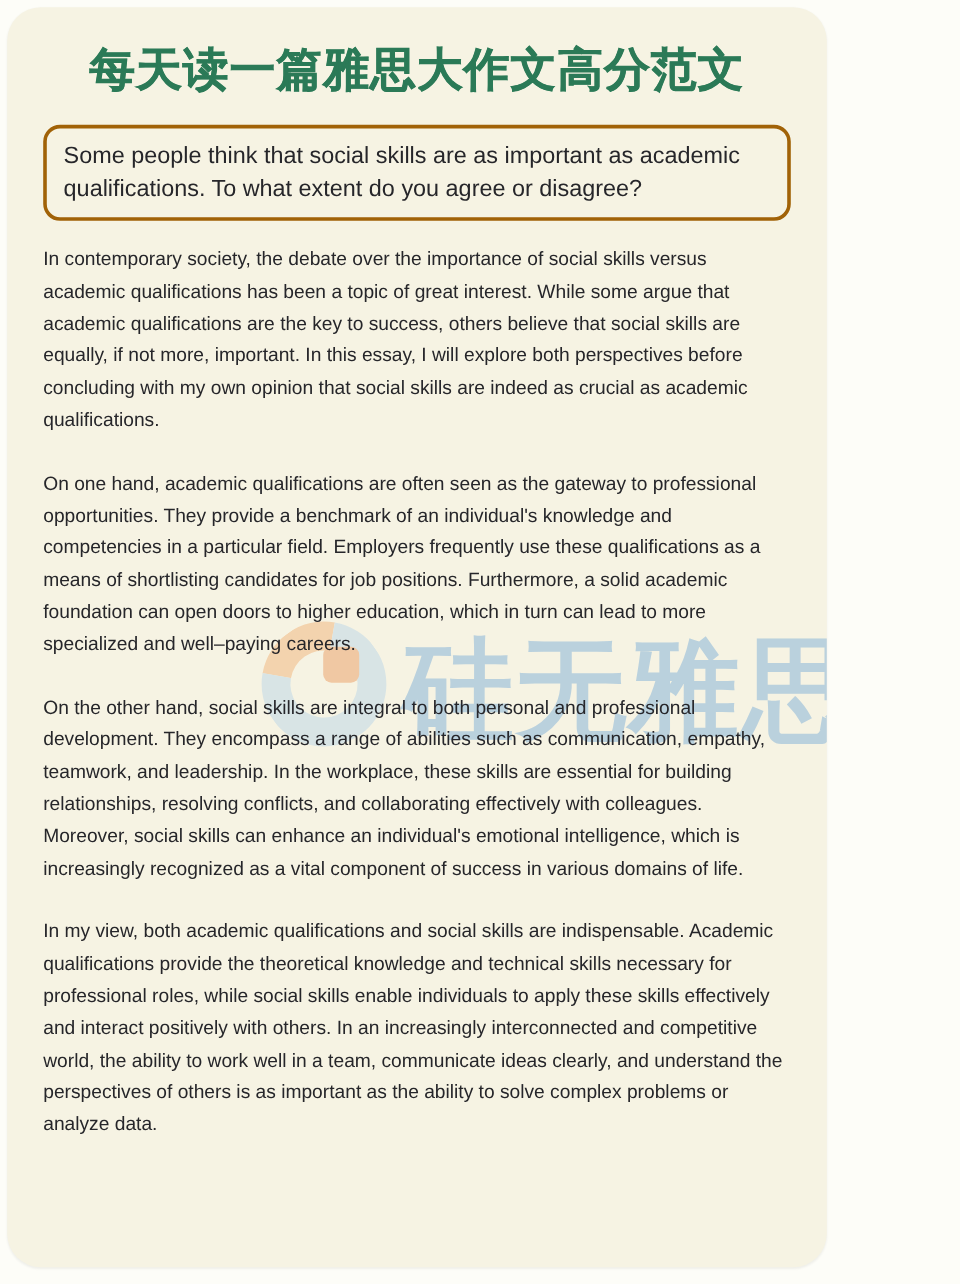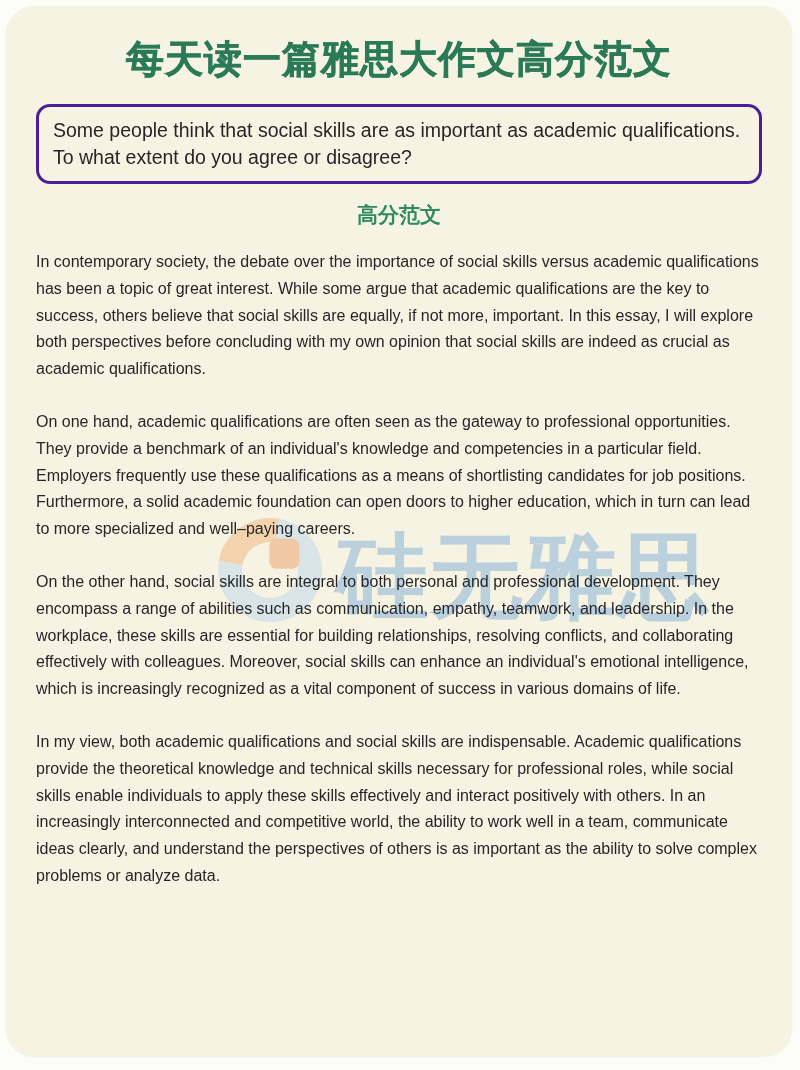--- a/index.html
+++ b/index.html
@@ -8,40 +8,40 @@
     width: 800px;
     height: 1070px;
     background: #fdfdf8;
     font-family: "Liberation Sans", sans-serif;
     overflow: hidden;
   }
   .card {
     position: absolute;
     left: 6px;
     top: 6px;
-    width: 786px;
+    width: 683px;
     height: 1050px;
     background: #f6f3e3;
     border-radius: 28px;
     box-shadow: 0 1px 2px rgba(0,0,0,0.06);
     overflow: hidden;
   }
   .page-title {
     margin: 30px 30px 0;
     text-align: center;
     font-size: 38px;
     line-height: 46px;
     font-weight: bold;
     letter-spacing: 1px;
     color: #2b7a57;
     -webkit-text-stroke: 0.6px #2b7a57;
   }
   .prompt-box {
     margin: 22px 30px 0;
-    border: 3px solid #4c1d95;
+    border: 3px solid #a16207;
     border-radius: 14px;
     padding: 10px 14px;
     font-size: 19.5px;
     line-height: 27px;
     color: #26262a;
     background: #f6f3e3;
   }
   .section-heading {
     margin: 17px 0 0;
     text-align: center;
@@ -107,21 +107,20 @@
 <body>
 
 <div class="card">
 
   <div class="page-title">每天读一篇雅思大作文高分范文</div>
 
   <div class="prompt-box">
     <span>Some people think that social skills are as important as academic qualifications. To what extent do you agree or disagree?</span>
   </div>
 
-  <div class="section-heading">高分范文</div>
 
   <div class="watermark">
     <div class="watermark-logo"></div>
     <div class="watermark-text">硅无雅思</div>
   </div>
 
   <div class="essay">
     <p>In contemporary society, the debate over the importance of social skills versus academic qualifications has been a topic of great interest. While some argue that academic qualifications are the key to success, others believe that social skills are equally, if not more, important. In this essay, I will explore both perspectives before concluding with my own opinion that social skills are indeed as crucial as academic qualifications.</p>
     <p>On one hand, academic qualifications are often seen as the gateway to professional opportunities. They provide a benchmark of an individual's knowledge and competencies in a particular field. Employers frequently use these qualifications as a means of shortlisting candidates for job positions. Furthermore, a solid academic foundation can open doors to higher education, which in turn can lead to more specialized and well–paying careers.</p>
     <p>On the other hand, social skills are integral to both personal and professional development. They encompass a range of abilities such as communication, empathy, teamwork, and leadership. In the workplace, these skills are essential for building relationships, resolving conflicts, and collaborating effectively with colleagues. Moreover, social skills can enhance an individual's emotional intelligence, which is increasingly recognized as a vital component of success in various domains of life.</p>

